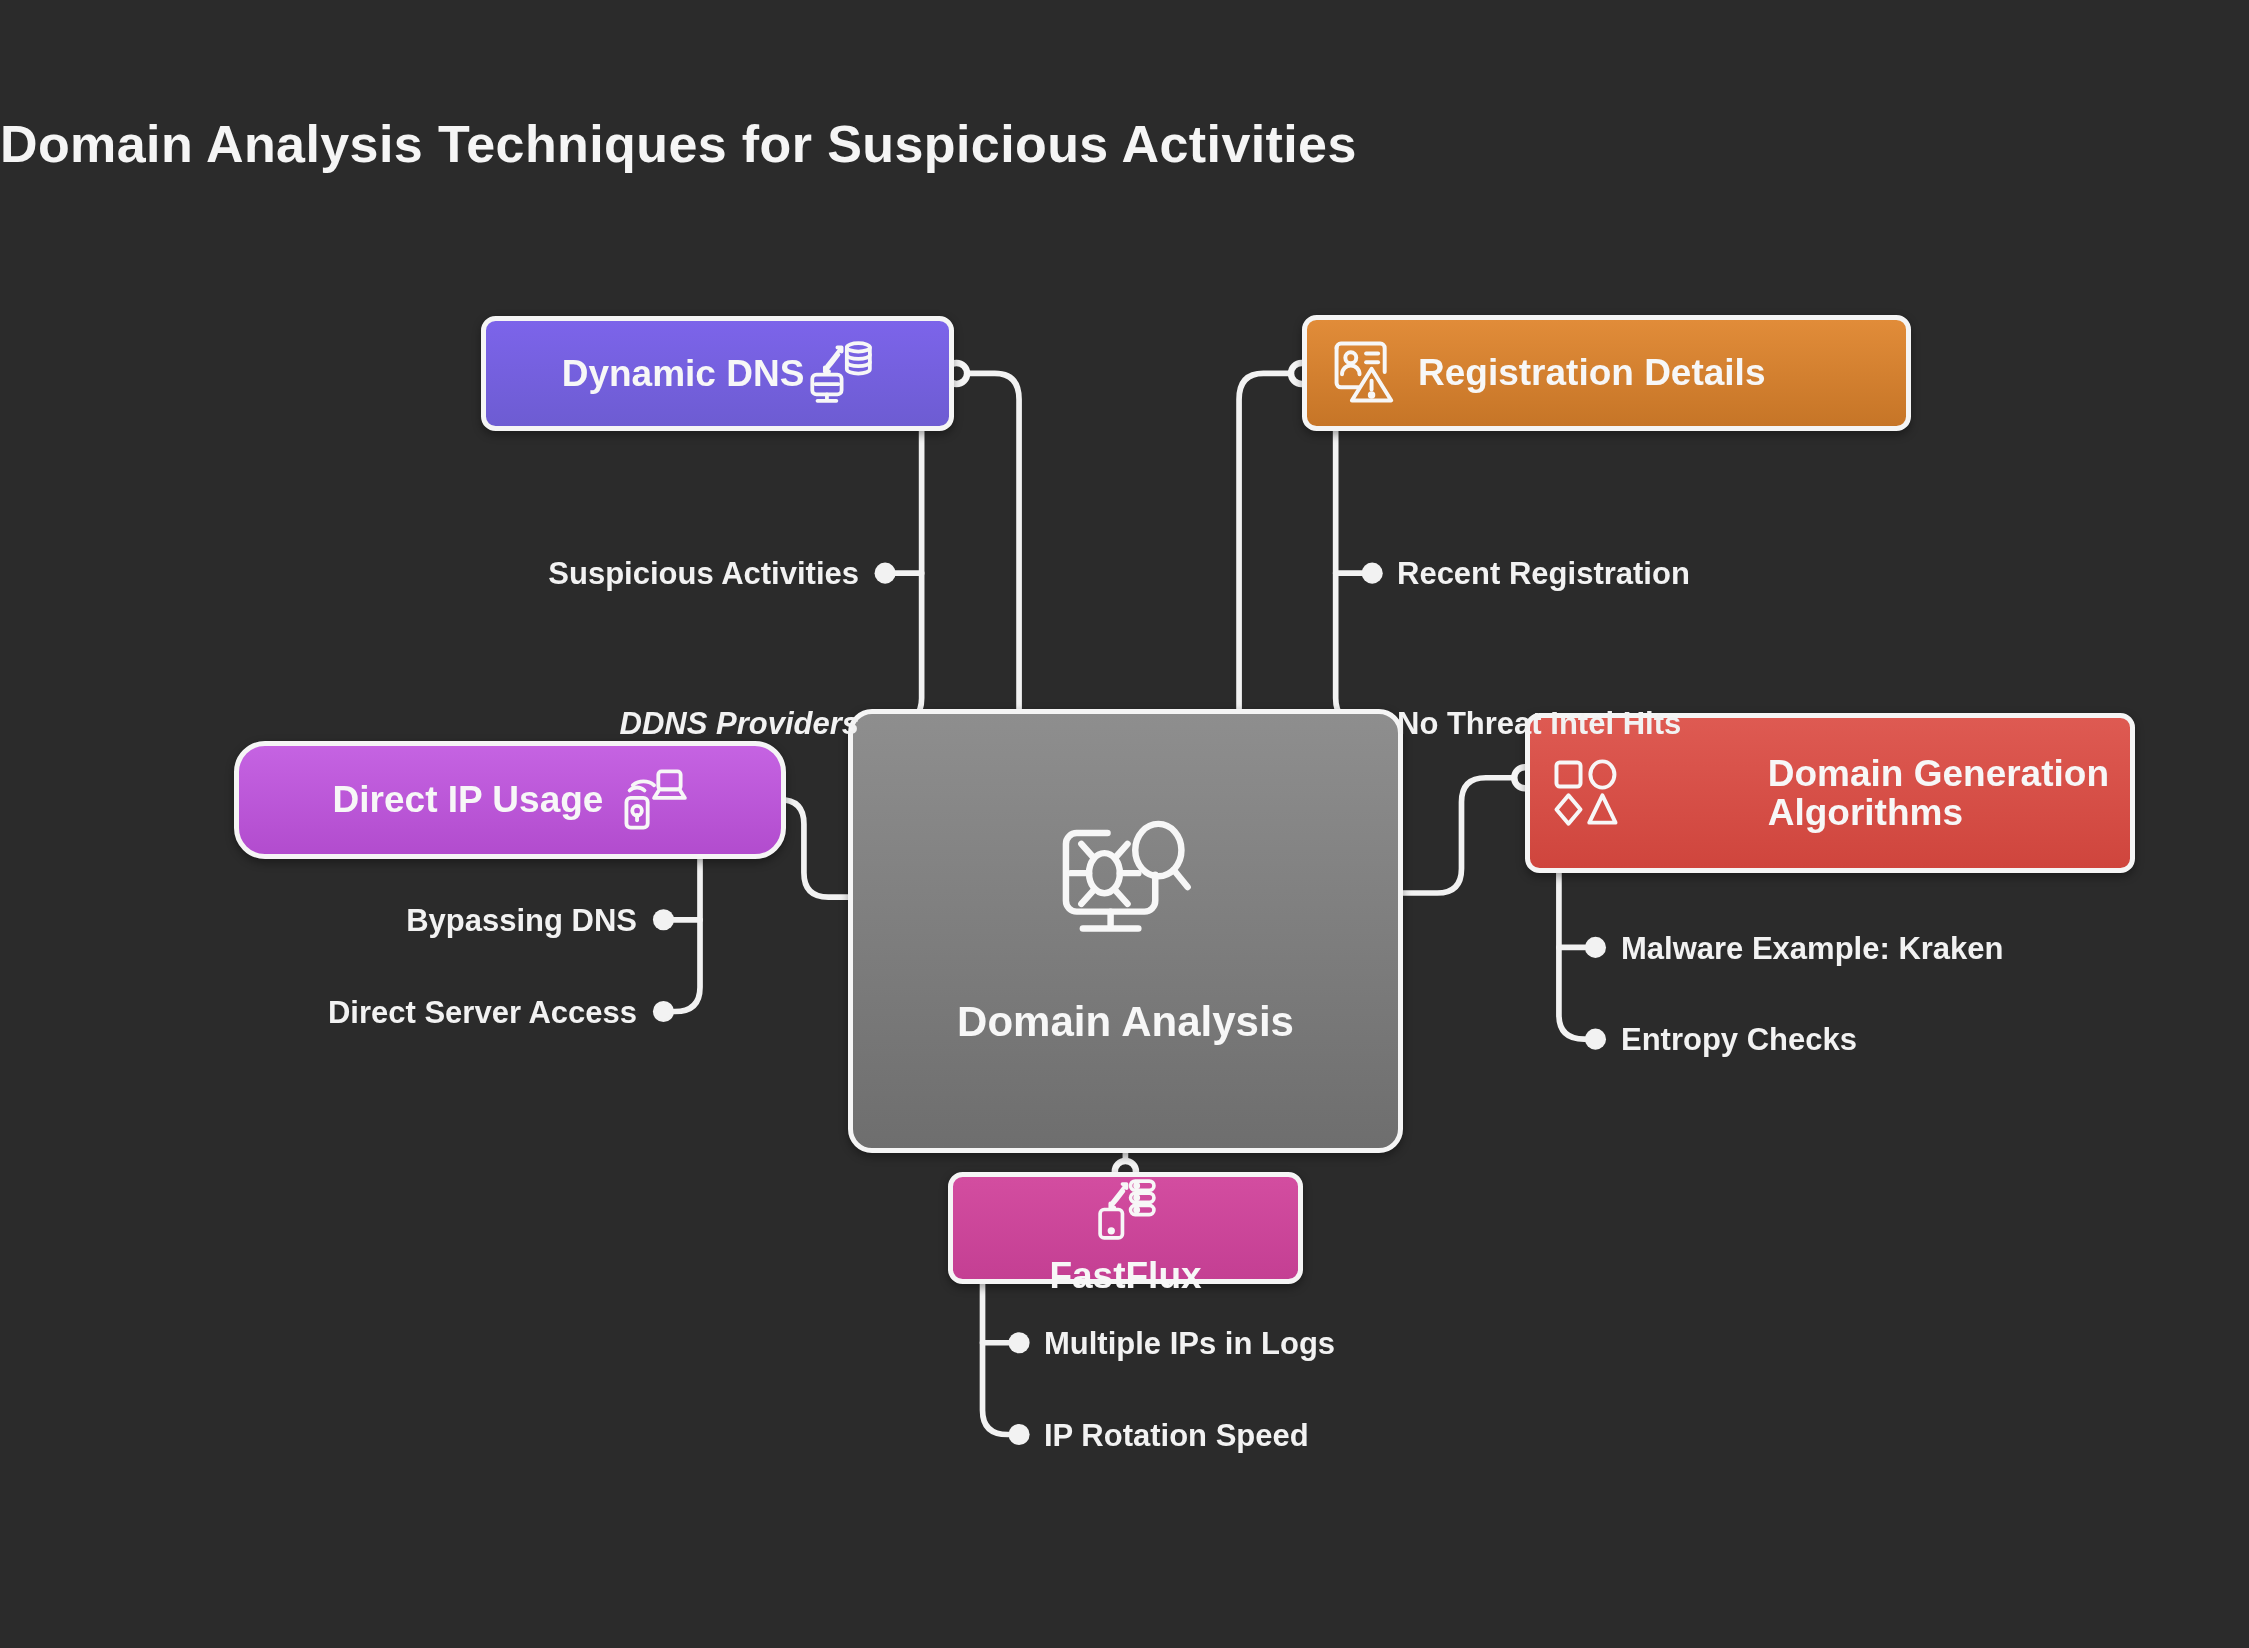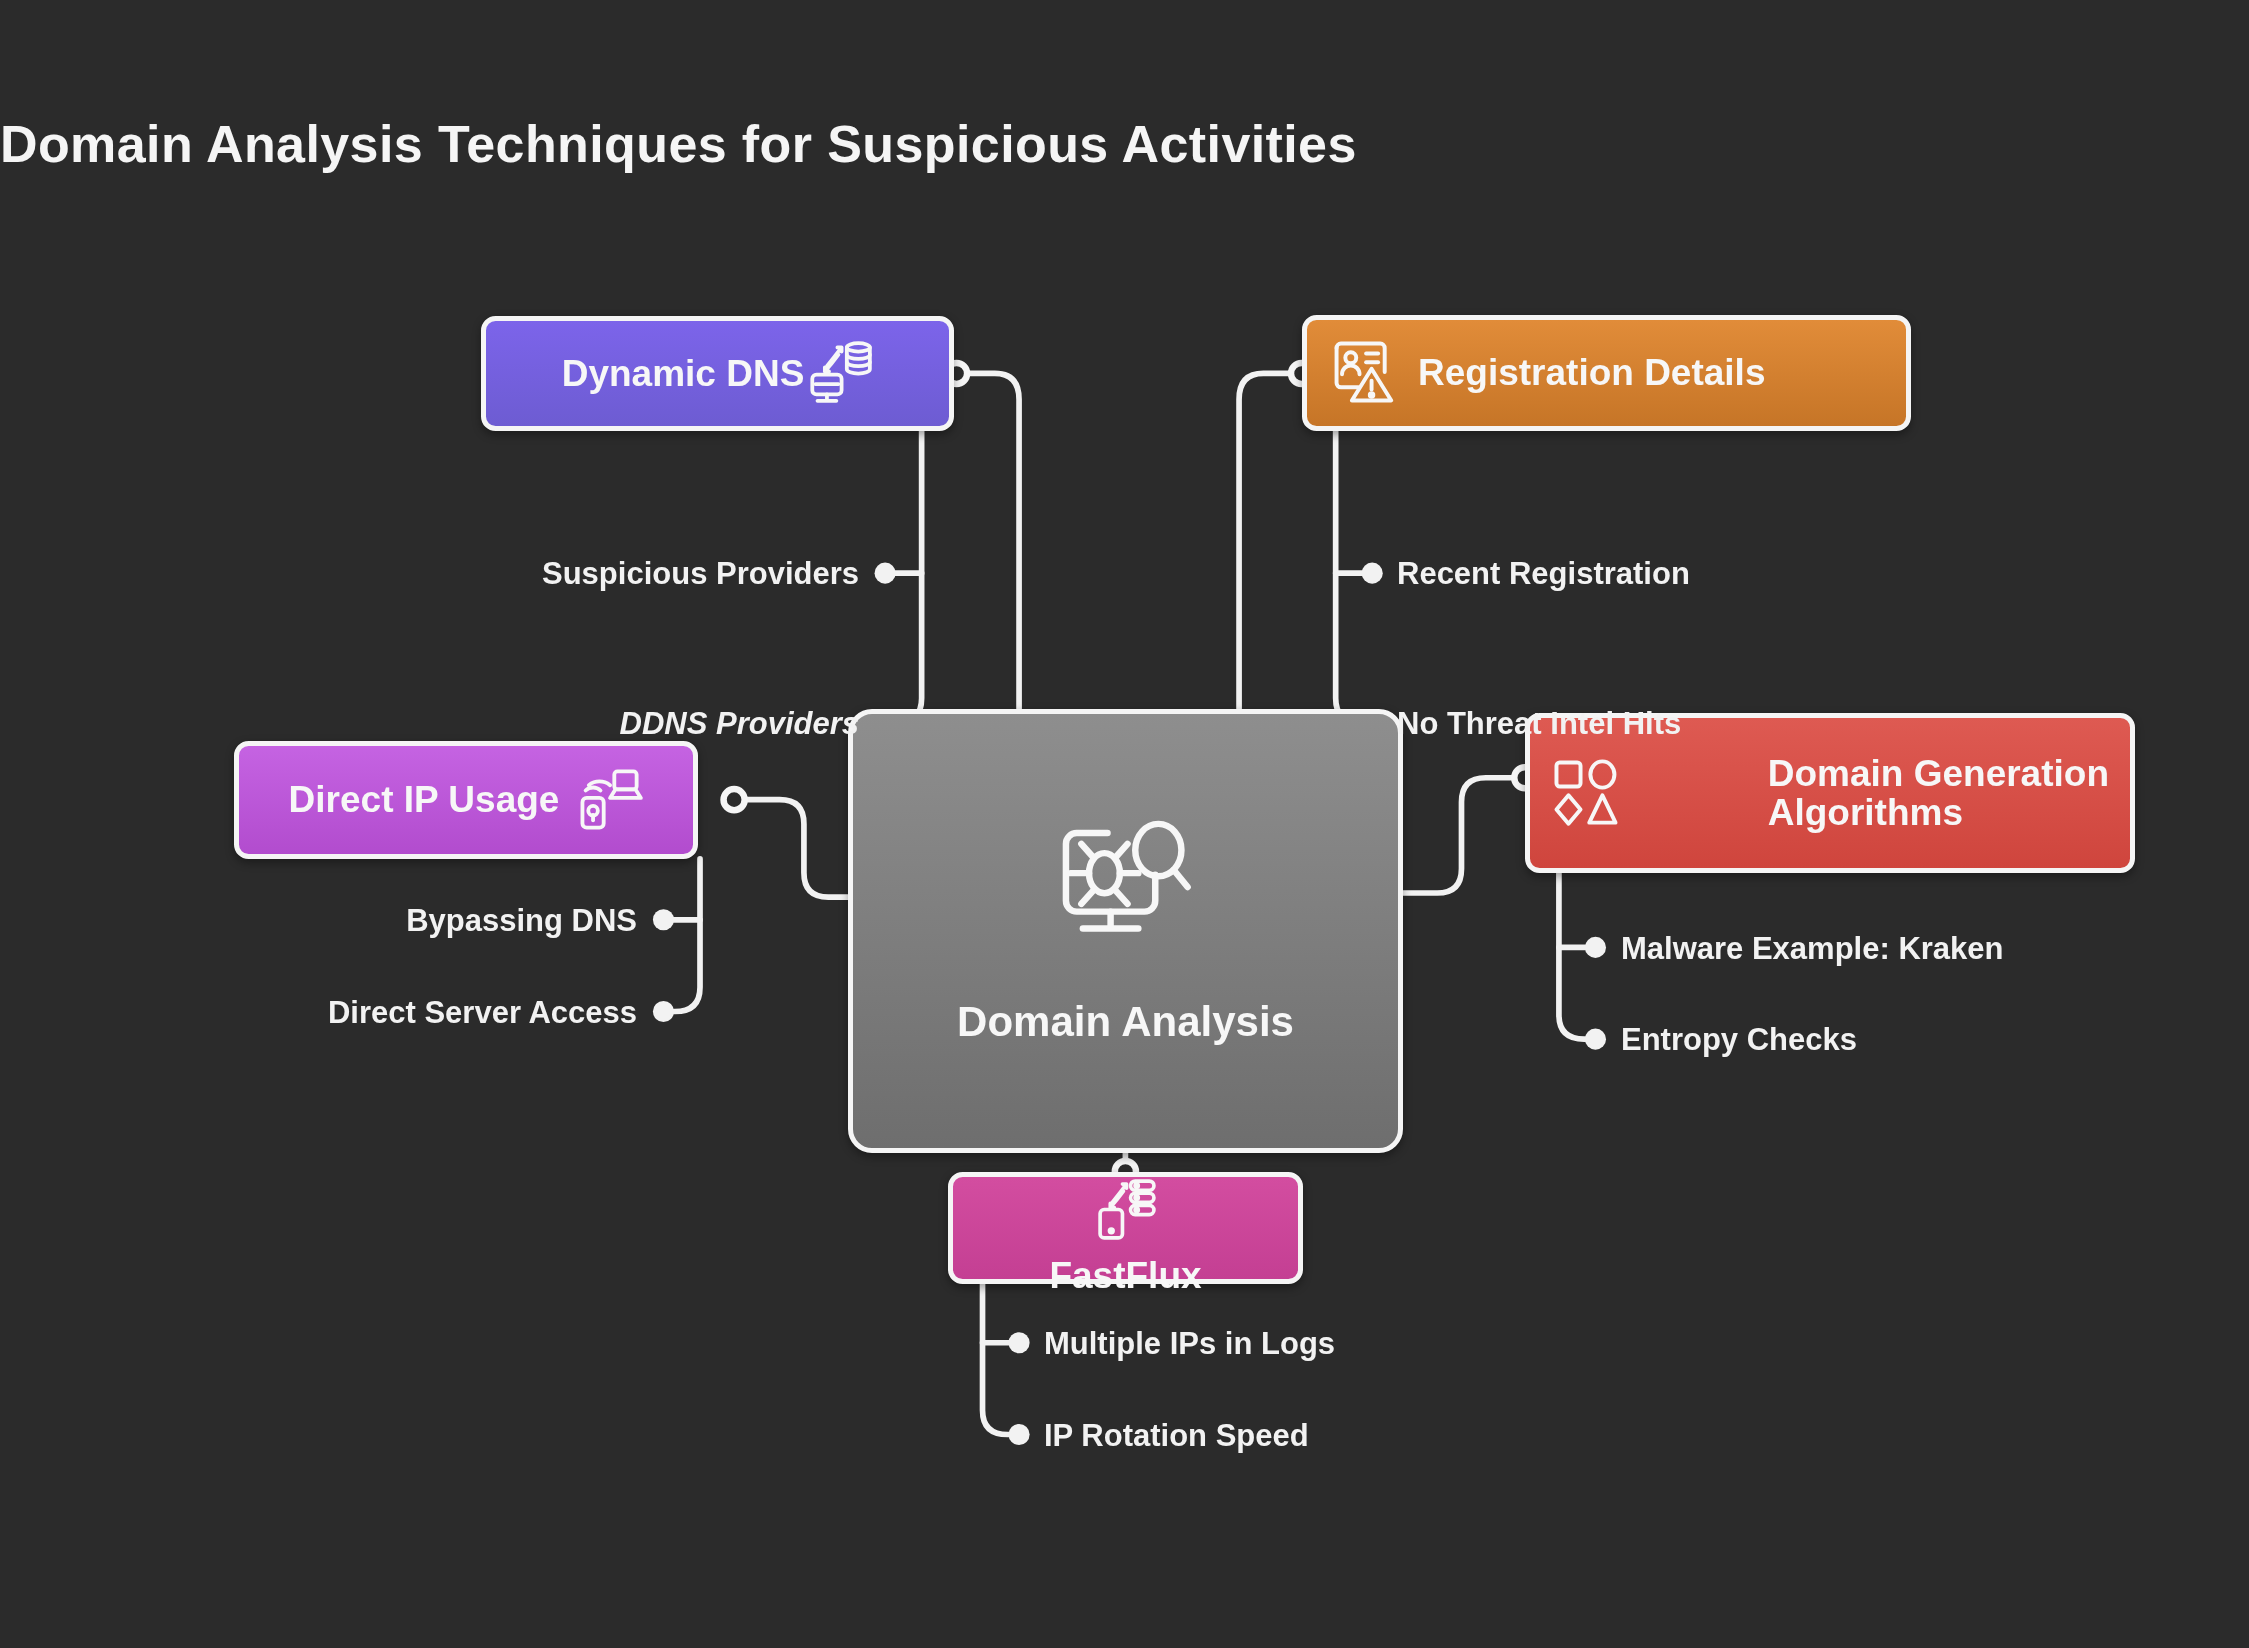--- a/index.html
+++ b/index.html
@@ -106,23 +106,23 @@
     left: 481px; top: 316px; width: 473px; height: 115px;
     background: linear-gradient(180deg, #7c64ea 0%, #6d5cd2 100%);
     justify-content: center; padding: 0 21px; gap: 2px;
   }
   #node-reg {
     left: 1302px; top: 315px; width: 609px; height: 116px;
     background: linear-gradient(180deg, #e18c39 0%, #c67527 100%);
     justify-content: flex-start; padding: 16px 23px; gap: 18px;
   }
   #node-dip {
-    left: 234px; top: 741px; width: 464px; height: 118px;
+    left: 234px; top: 741px; width: 552px; height: 118px;
     background: linear-gradient(180deg, #c563e2 0%, #b24cce 100%);
-    justify-content: center; padding: 0 21px; gap: 16px;
+    justify-content: center; padding: 0 21px; gap: 16px; border-radius: 31px;
   }
   #node-dga {
     left: 1525px; top: 713px; width: 610px; height: 160px;
     background: linear-gradient(180deg, #de5a52 0%, #cf453d 100%);
     justify-content: space-between; padding: 0 21px; gap: 12px;
   }
   #node-ff {
     left: 948px; top: 1172px; width: 355px; height: 112px;
     background: linear-gradient(180deg, #d34da0 0%, #c43f93 100%);
     justify-content: flex-start; padding: 0 21px; gap: 11px; flex-direction: column;
@@ -300,21 +300,21 @@
         <rect x="37" y="28" width="23" height="9" rx="4.5"></rect>
         <circle cx="43" cy="8.5" r="1.6" fill="#f7f7f7"></circle>
         <circle cx="43" cy="20.5" r="1.6" fill="#f7f7f7"></circle>
         <circle cx="43" cy="32.5" r="1.6" fill="#f7f7f7"></circle>
       </g>
     </svg>
   </span>
   <span class="label">FastFlux</span>
 </div>
 
-<div class="sub right-align" style="left:859px; top:573px;">Suspicious Providers</div>
+<div class="sub right-align" style="left:859px; top:573px;">Suspicious Activities</div>
 <div class="sub right-align" style="left:859px; top:723px;font-style:italic;">DDNS Providers</div>
 
 <div class="sub left-align" style="left:1397px; top:573px;">Recent Registration</div>
 <div class="sub left-align" style="left:1397px; top:723px;">No Threat Intel Hits</div>
 
 <div class="sub right-align" style="left:637px; top:920px;">Bypassing DNS</div>
 <div class="sub right-align" style="left:637px; top:1012px;">Direct Server Access</div>
 
 <div class="sub left-align" style="left:1621px; top:948px;">Malware Example: Kraken</div>
 <div class="sub left-align" style="left:1621px; top:1039px;">Entropy Checks</div>

